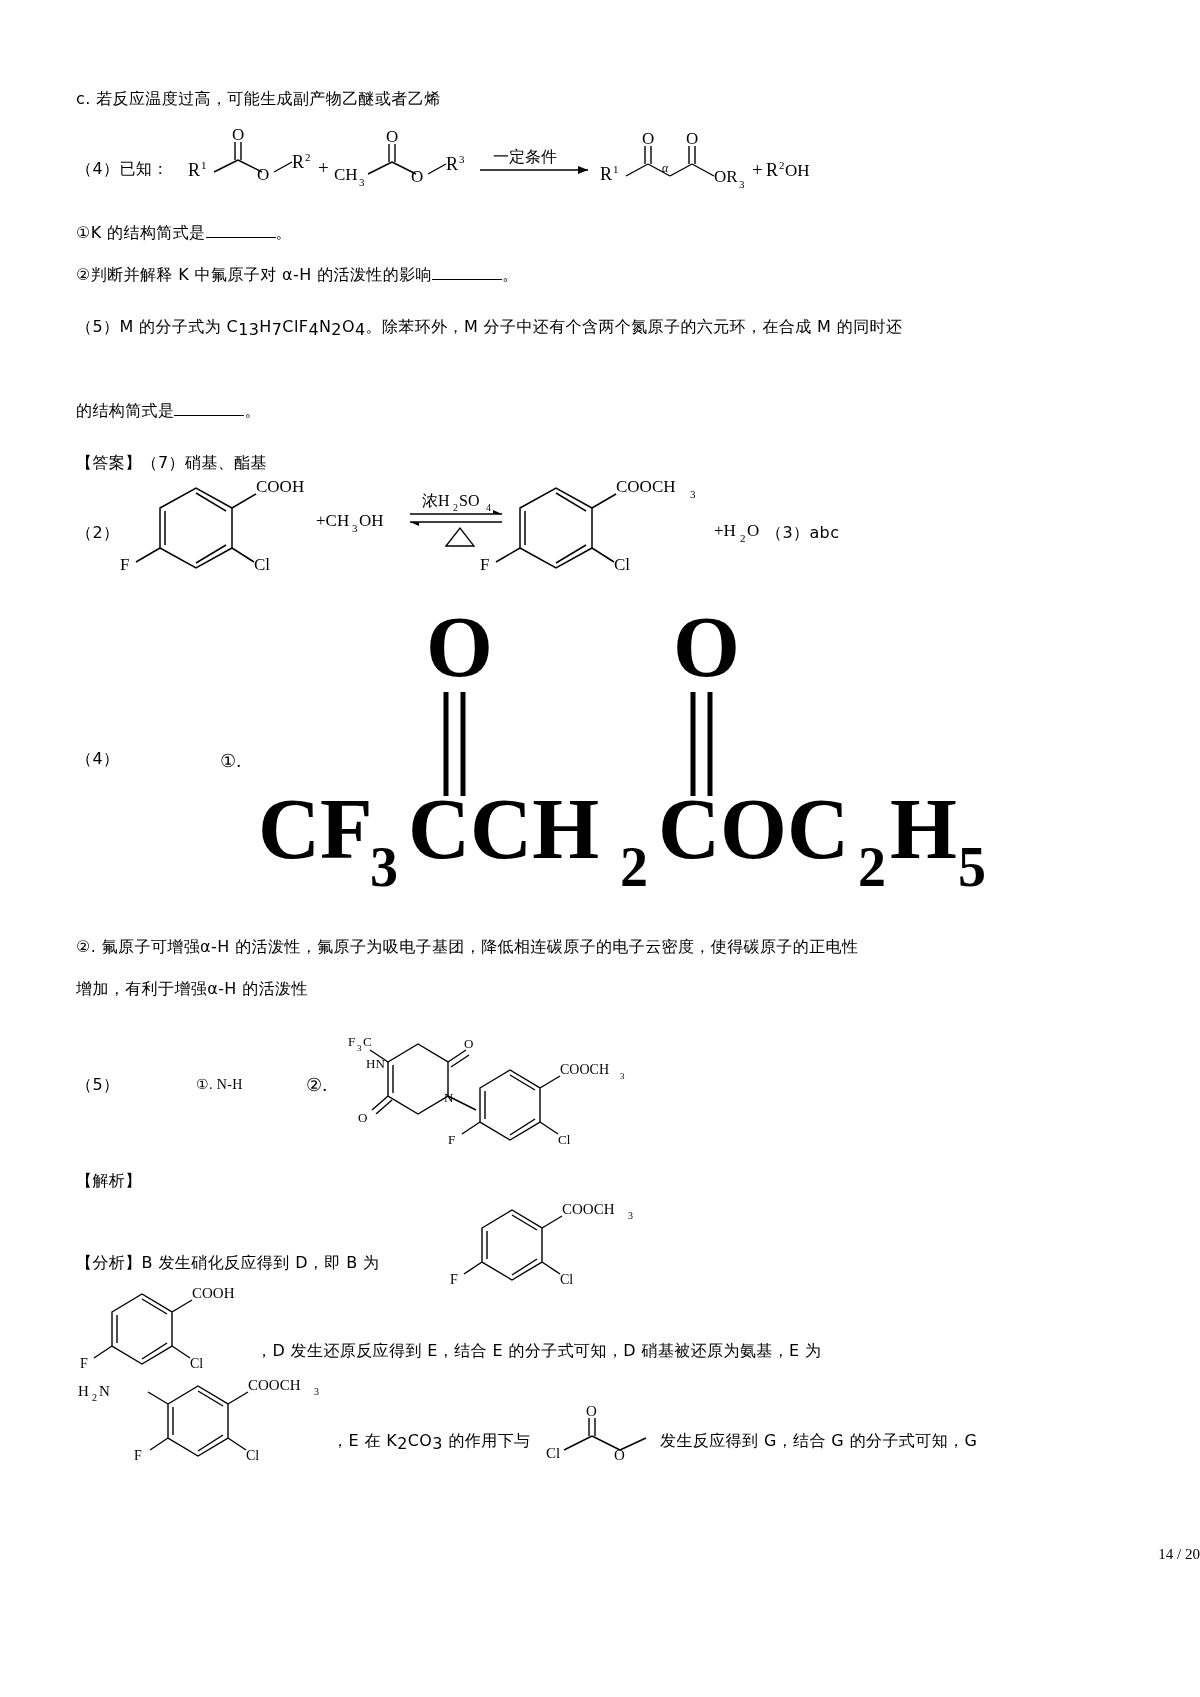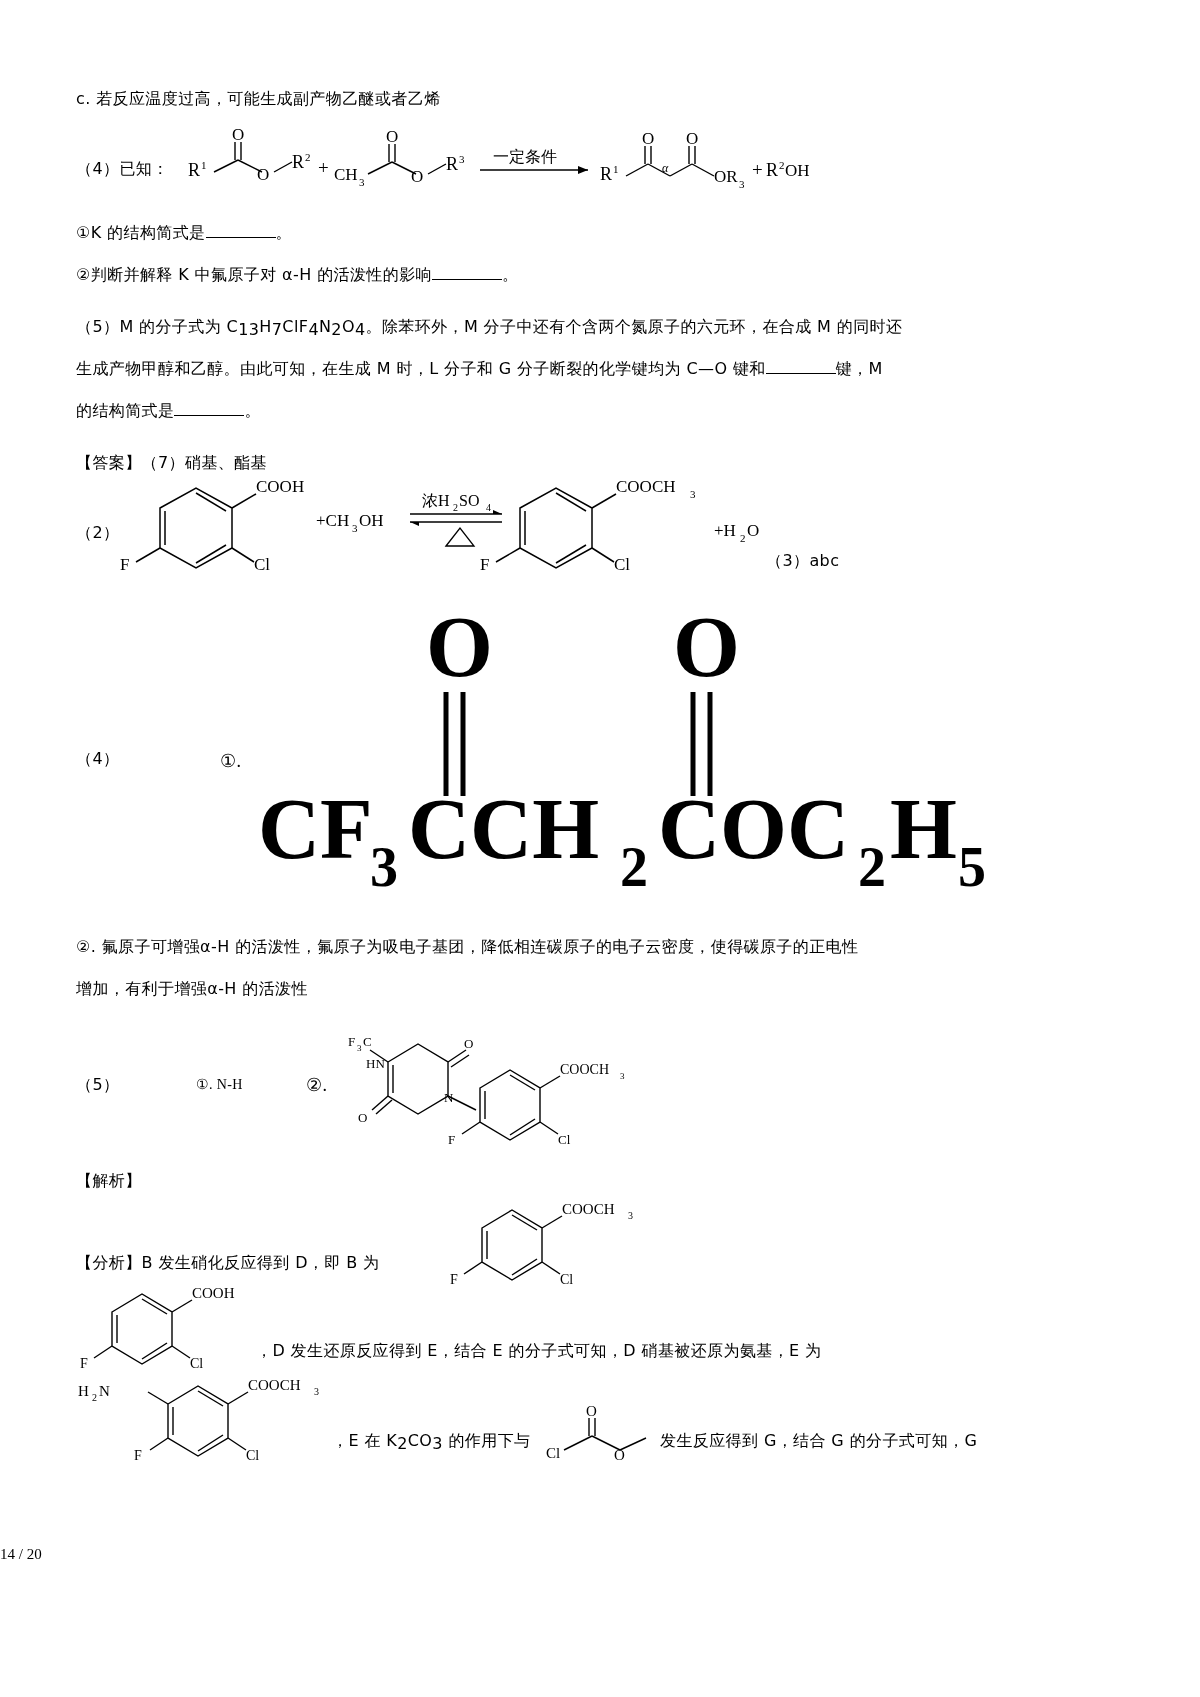--- a/index.html
+++ b/index.html
@@ -19,21 +19,21 @@
     position:absolute;
     font-size:16.5px;
     line-height:26px;
     white-space:nowrap;
     letter-spacing:0.4px;
   }
   .cn{font-family:"DejaVu Sans", sans-serif;font-size:16px;}
   sub{font-size:16px;vertical-align:-3px;}
   .u{display:inline-block;border-bottom:1px solid #000;width:70px;height:14px;}
   .footer{
-    position:absolute;left:0;width:1200px;text-align:left;
+    position:absolute;left:0;width:1200px;text-align:right;
     font-size:15px;font-family:"Liberation Serif",serif;
   }
   svg{display:block;overflow:visible;}
   .struct{position:absolute;}
   text{font-family:"Liberation Serif",serif;}
 </style>
 </head>
 <body>
 
 <div class="page">
@@ -102,23 +102,20 @@
     <span>①K 的结构简式是</span><span class="u"></span><span>。</span>
   </div>
 
   <div class="ln cn" style="left:76px;top:262px;">
     <span>②判断并解释 K 中氟原子对 α-H 的活泼性的影响</span><span class="u"></span><span>。</span>
   </div>
 
   <div class="ln cn" style="left:76px;top:314px;">
     <span>（5）M 的分子式为 C</span><sub>13</sub><span>H</span><sub>7</sub><span>ClF</span><sub>4</sub><span>N</span><sub>2</sub><span>O</span><sub>4</sub><span>。除苯环外，M 分子中还有个含两个氮原子的六元环，在合成 M 的同时还</span>
   </div>
-  <div class="ln cn" style="left:76px;top:356px;">
-    <span>生成产物甲醇和乙醇。由此可知，在生成 M 时，L 分子和 G 分子断裂的化学键均为 C—O 键和</span><span class="u"></span><span>键，M</span>
-  </div>
   <div class="ln cn" style="left:76px;top:398px;">
     <span>的结构简式是</span><span class="u"></span><span>。</span>
   </div>
 
   <div class="ln cn" style="left:76px;top:450px;">【答案】（7）硝基、酯基</div>
 
   <div class="ln cn" style="left:76px;top:520px;">（2）</div>
 
   <div class="struct" style="left:120px;top:478px;">
     <svg width="740" height="110" viewBox="0 0 740 110">
@@ -165,21 +162,21 @@
         <text x="570" y="20" font-size="11">3</text>
       <text x="360" y="92" font-size="17">F</text>
       <text x="494" y="92" font-size="17">Cl</text>
 
       <text x="594" y="58" font-size="17">+H</text>
         <text x="620" y="64" font-size="11">2</text>
         <text x="627" y="58" font-size="17">O</text>
     </svg>
   </div>
 
-  <div class="ln cn" style="left:766px;top:520px;margin-top:28px;">（3）abc</div>
+  <div class="ln cn" style="left:766px;top:520px;">（3）abc</div>
 
   <div class="ln cn" style="left:76px;top:746px;">（4）</div>
   <div class="ln" style="left:220px;top:748px;font-size:18px;">①.</div>
 
   <div class="struct" style="left:258px;top:596px;">
     <svg width="770" height="300" viewBox="0 0 770 300">
 
       <text x="168" y="80" font-size="86" font-weight="bold" font-family="Liberation Serif, serif">O</text>
       <text x="415" y="80" font-size="86" font-weight="bold" font-family="Liberation Serif, serif">O</text>
 

